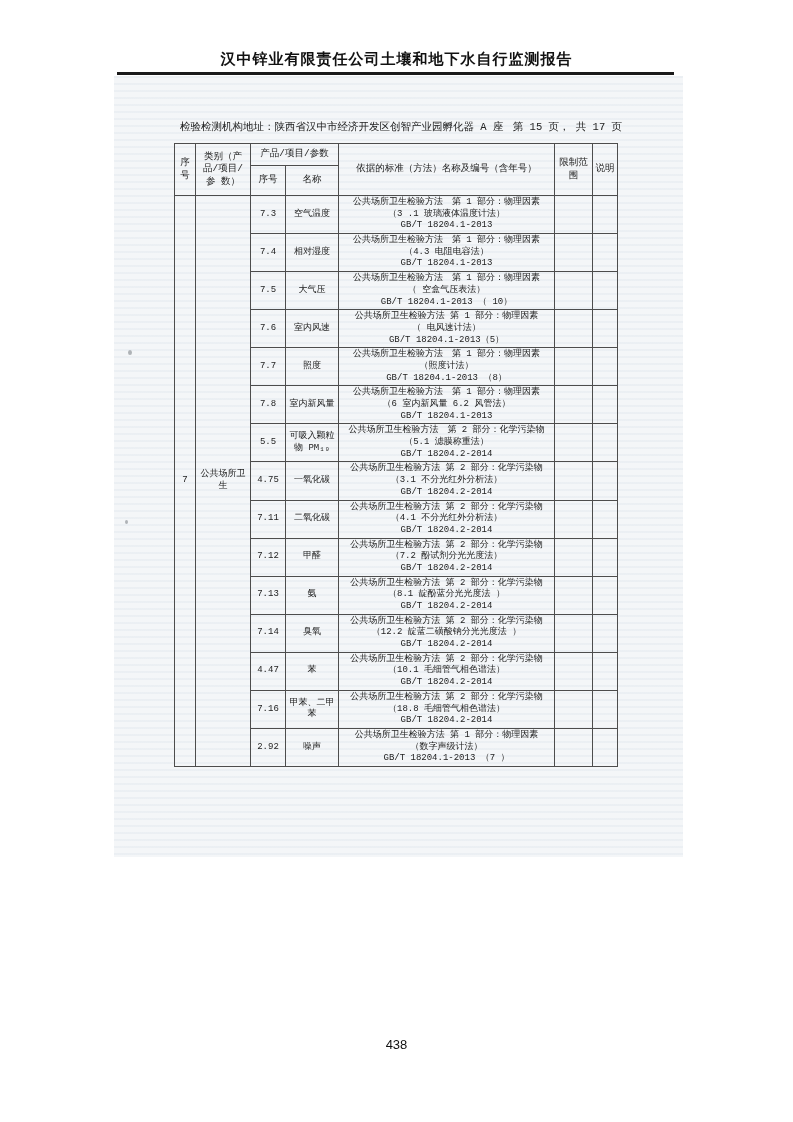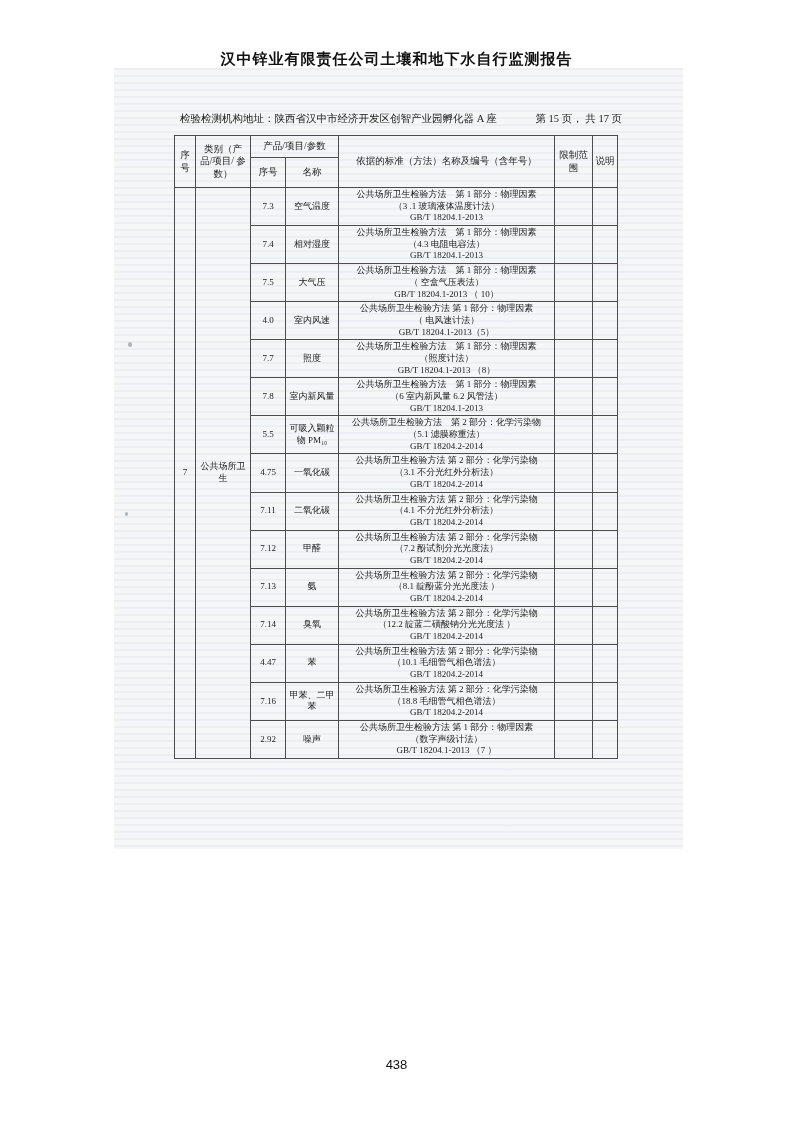--- a/index.html
+++ b/index.html
@@ -34,29 +34,30 @@
     top: 72px;
     left: 117px;
     width: 557px;
     height: 2.5px;
     background: #1a1a1a;
   }
 
   
   .scan-region {
     position: absolute;
-    top: 68px;
+    top: 76px;
     left: 114px;
     width: 569px;
     height: 781px;
     background:
       repeating-linear-gradient(180deg,
         rgba(213, 222, 231, 0.28) 0px, rgba(213, 222, 231, 0.28) 2px,
         rgba(255, 255, 255, 0) 2px, rgba(255, 255, 255, 0) 7px),
       #f4f6f8;
+    font-family: Liberation Mono, monospace;
   }
   .scan-speck {
     position: absolute;
     background: #8a8f94;
     border-radius: 50%;
     opacity: 0.65;
   }
   .speck-1 { left: 14px; top: 274px; width: 4px; height: 5px; }
   .speck-2 { left: 11px; top: 444px; width: 3px; height: 4px; }
 
@@ -169,21 +170,21 @@
           <td>大气压</td>
           <td class="cell-standard row-std">
             <div>公共场所卫生检验方法　第 1 部分：物理因素</div>
             <div>（ 空盒气压表法）</div>
             <div>GB/T 18204.1-2013 （ 10）</div>
           </td>
           <td></td>
           <td></td>
         </tr>
         <tr class="data-row">
-          <td>4.0</td>
+          <td>7.6</td>
           <td>室内风速</td>
           <td class="cell-standard row-std">
             <div>公共场所卫生检验方法 第 1 部分：物理因素</div>
             <div>（ 电风速计法）</div>
             <div>GB/T 18204.1-2013（5）</div>
           </td>
           <td></td>
           <td></td>
         </tr>
         <tr class="data-row">
@@ -304,13 +305,13 @@
             <div>（数字声级计法）</div>
             <div>GB/T 18204.1-2013 （7 ）</div>
           </td>
           <td></td>
           <td></td>
         </tr>
       </tbody>
   </table>
 </div>
 
-<div style="position:absolute; top:1037px; left:0; width:100%; text-align:center; font-size:13px; font-family:'Liberation Sans', sans-serif; color:#111;margin-top:20px;">438</div>
+<div style="position:absolute; top:1037px; left:0; width:100%; text-align:center; font-size:13px; font-family:'Liberation Sans', sans-serif; color:#111;">438</div>
 
 </body></html>

